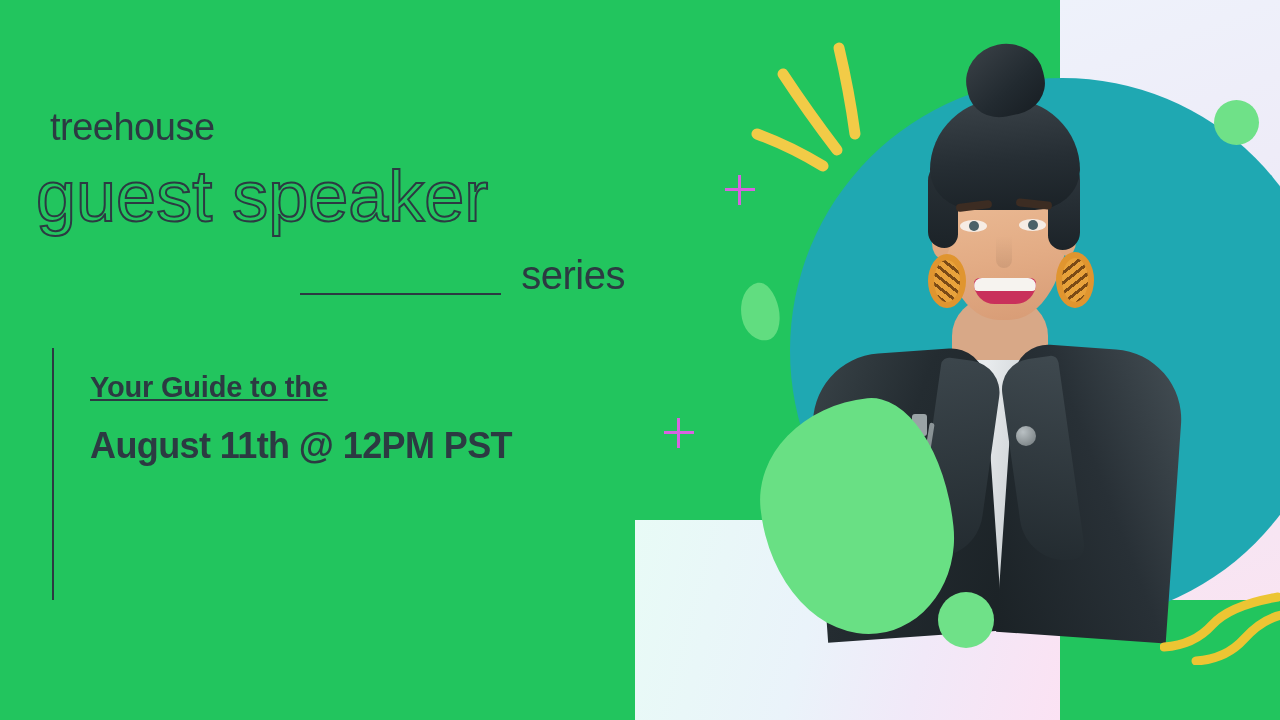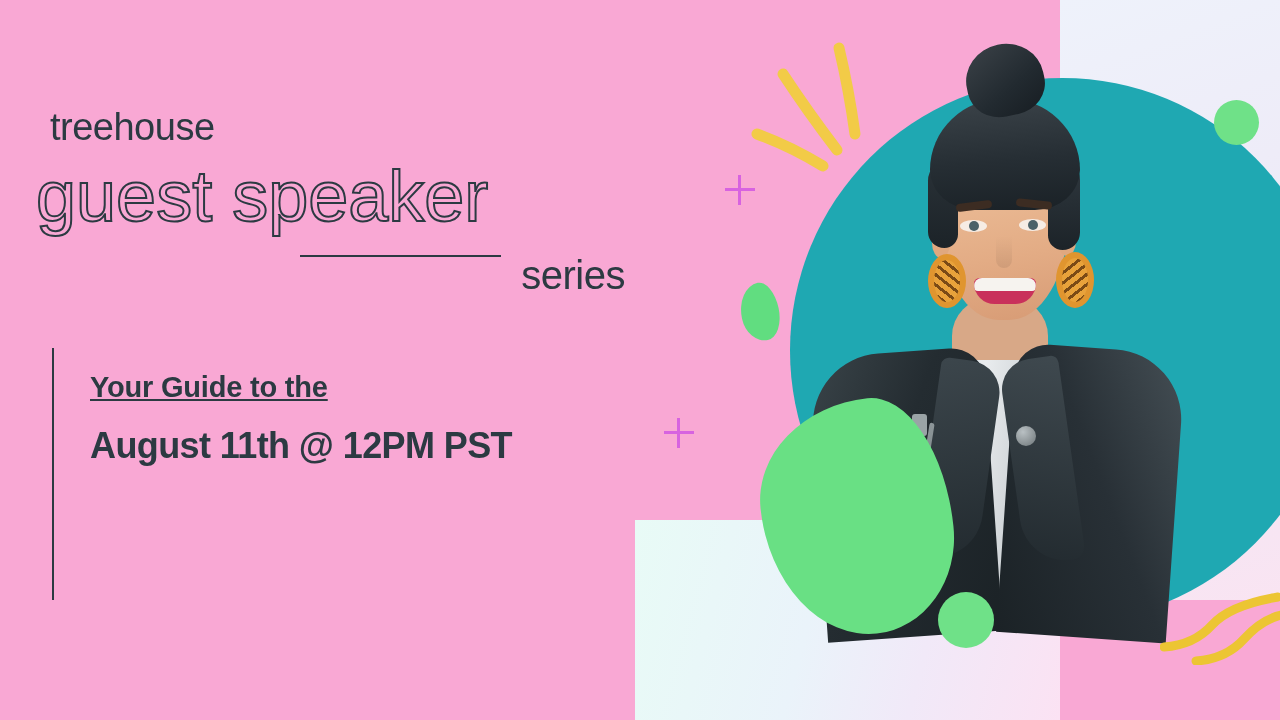--- a/index.html
+++ b/index.html
@@ -8,21 +8,21 @@
     background: #ffffff;
   }
   body {
     font-family: "Liberation Sans", sans-serif;
   }
   #stage {
     position: relative;
     width: 1280px;
     height: 720px;
     overflow: hidden;
-    background: #f9a8d4;
+    background: #22c55e;
   }
 
   
   .panel-right {
     position: absolute;
     left: 1060px;
     top: 0px;
     width: 220px;
     height: 600px;
     background: linear-gradient(160deg, #eef2fb 0%, #eeeaf7 45%, #f9e4f2 100%);
@@ -268,21 +268,21 @@
     line-height: 1;
     color: transparent;
     -webkit-text-stroke: 2px #2c3a42;
     text-stroke: 2px #2c3a42;
   }
   .series-row {
     position: absolute;
     left: 300px; top: 255px;
     width: 325px;
     display: flex;
-    align-items: flex-start;
+    align-items: flex-end;
     gap: 20px;
   }
   .series-rule {
     flex: 1 1 auto;
     height: 2px;
     background: #2c3a42;
   }
   .series-word {
     font-size: 40px;
     font-weight: 400;

